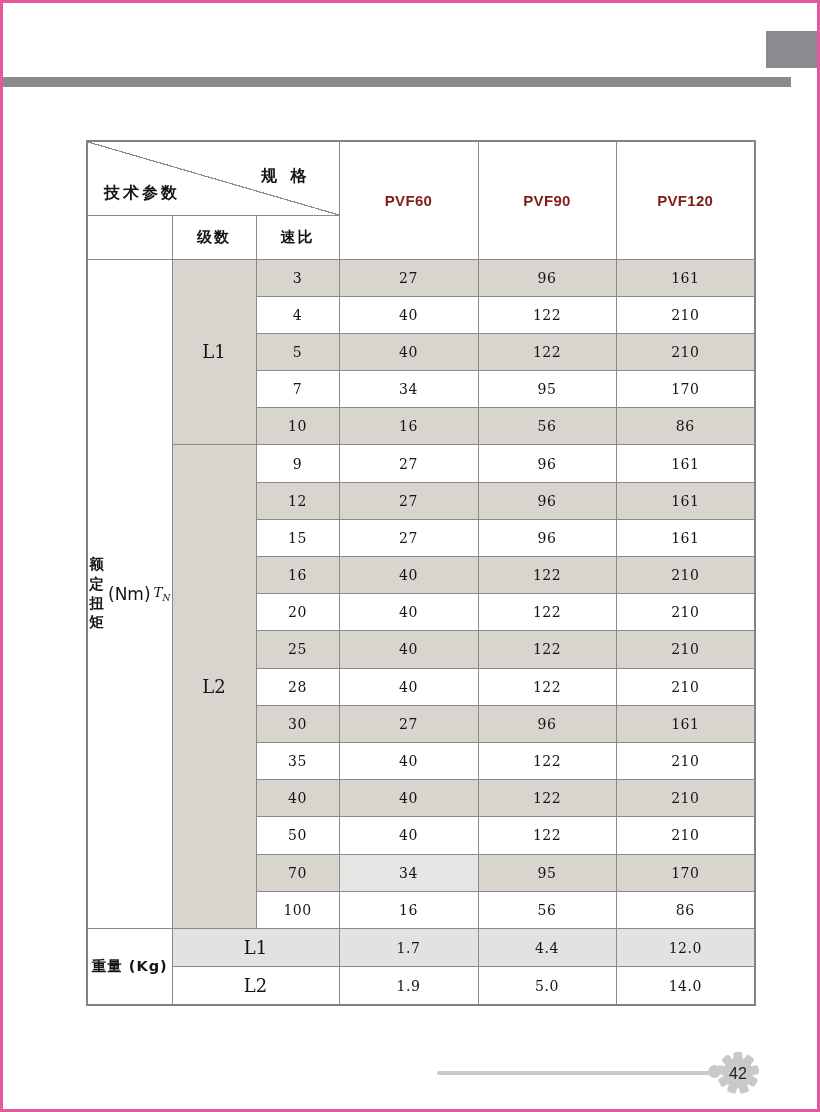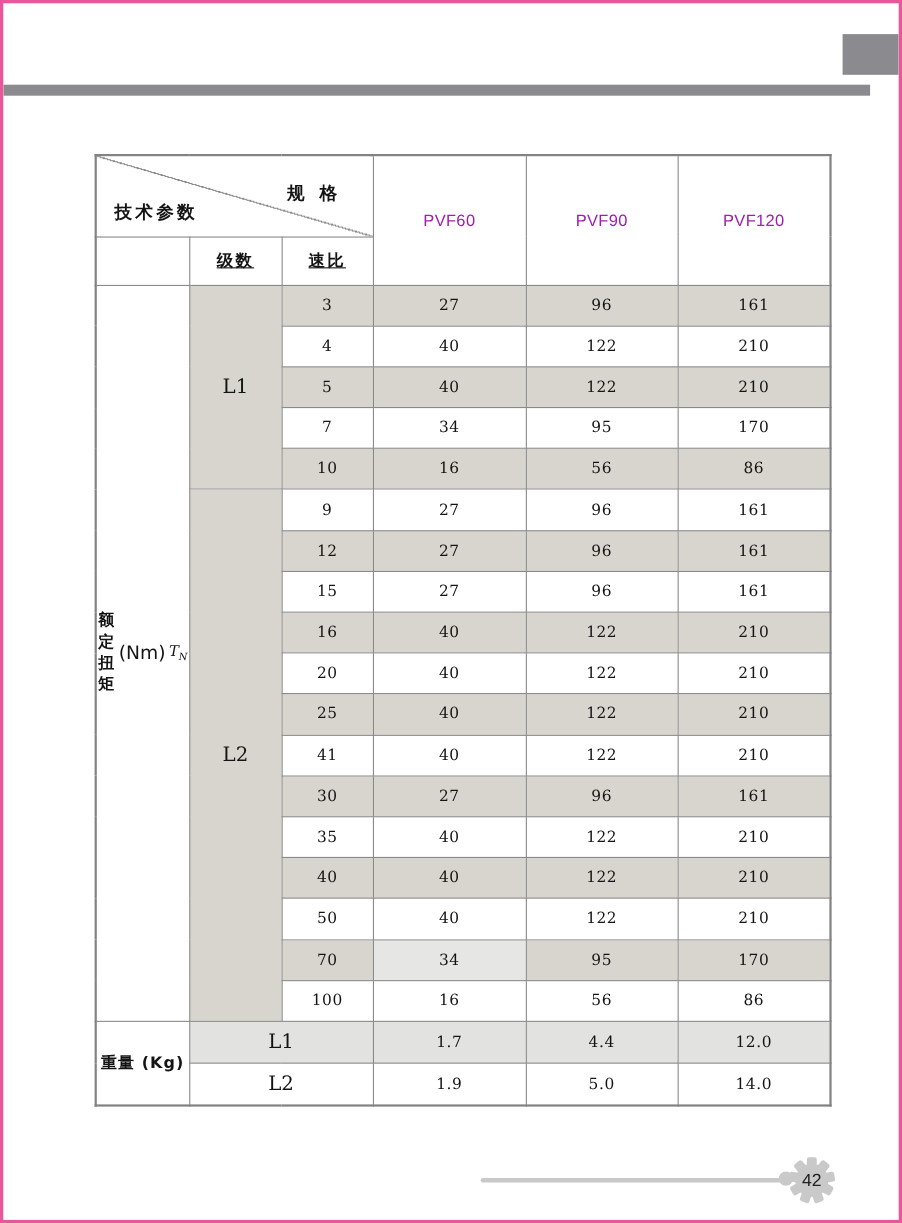--- a/index.html
+++ b/index.html
@@ -16,22 +16,22 @@
     border-collapse:collapse;table-layout:fixed;
     border:2px solid #828282;
   }
   table.spec td{
     border:1px solid #8a8a8a;text-align:center;vertical-align:middle;
     padding:0;overflow:hidden;
   }
   tr.h1{height:74px;} tr.h2{height:44px;}
   tr.dr{height:37.2px;} tr.wr{height:38.5px;}
 
-  .model{font-family:"Liberation Sans",sans-serif;font-size:15px;letter-spacing:.3px;color:#a21caf;}
-  .cjk{font-size:15px;font-weight:600;letter-spacing:2px;text-decoration:underline;}
+  .model{font-family:"Liberation Sans",sans-serif;font-size:15px;letter-spacing:.3px;color:#7f1d1d;font-weight:bold;}
+  .cjk{font-size:15px;font-weight:600;letter-spacing:2px;}
   .num{font-family:"DejaVu Serif",serif;font-size:14px;letter-spacing:.5px;}
   .shade{background:#d8d5ce;}
   .cell-light{background:#e6e6e4 !important;}
   .wshade{background:#e2e2e0;}
 
   td.diag{
     position:relative;
     background:linear-gradient(to bottom left,
       transparent calc(50% - .6px),
       #8a8a8a calc(50% - .6px),
@@ -158,21 +158,21 @@
       <td class="num">122</td>
       <td class="num">210</td>
     </tr>
     <tr class="dr">
       <td class="num shade">25</td>
       <td class="num shade">40</td>
       <td class="num shade">122</td>
       <td class="num shade">210</td>
     </tr>
     <tr class="dr">
-      <td class="num">41</td>
+      <td class="num">28</td>
       <td class="num">40</td>
       <td class="num">122</td>
       <td class="num">210</td>
     </tr>
     <tr class="dr">
       <td class="num shade">30</td>
       <td class="num shade">27</td>
       <td class="num shade">96</td>
       <td class="num shade">161</td>
     </tr>

